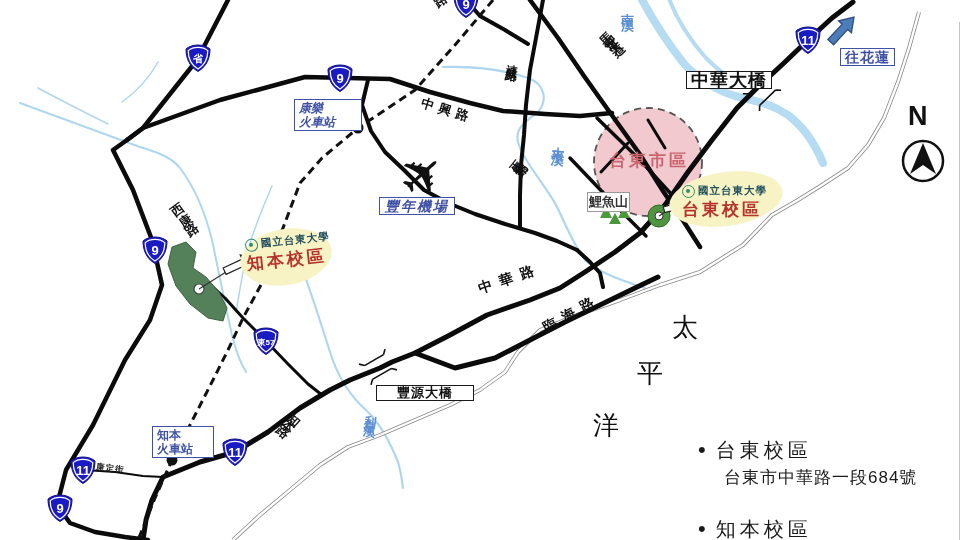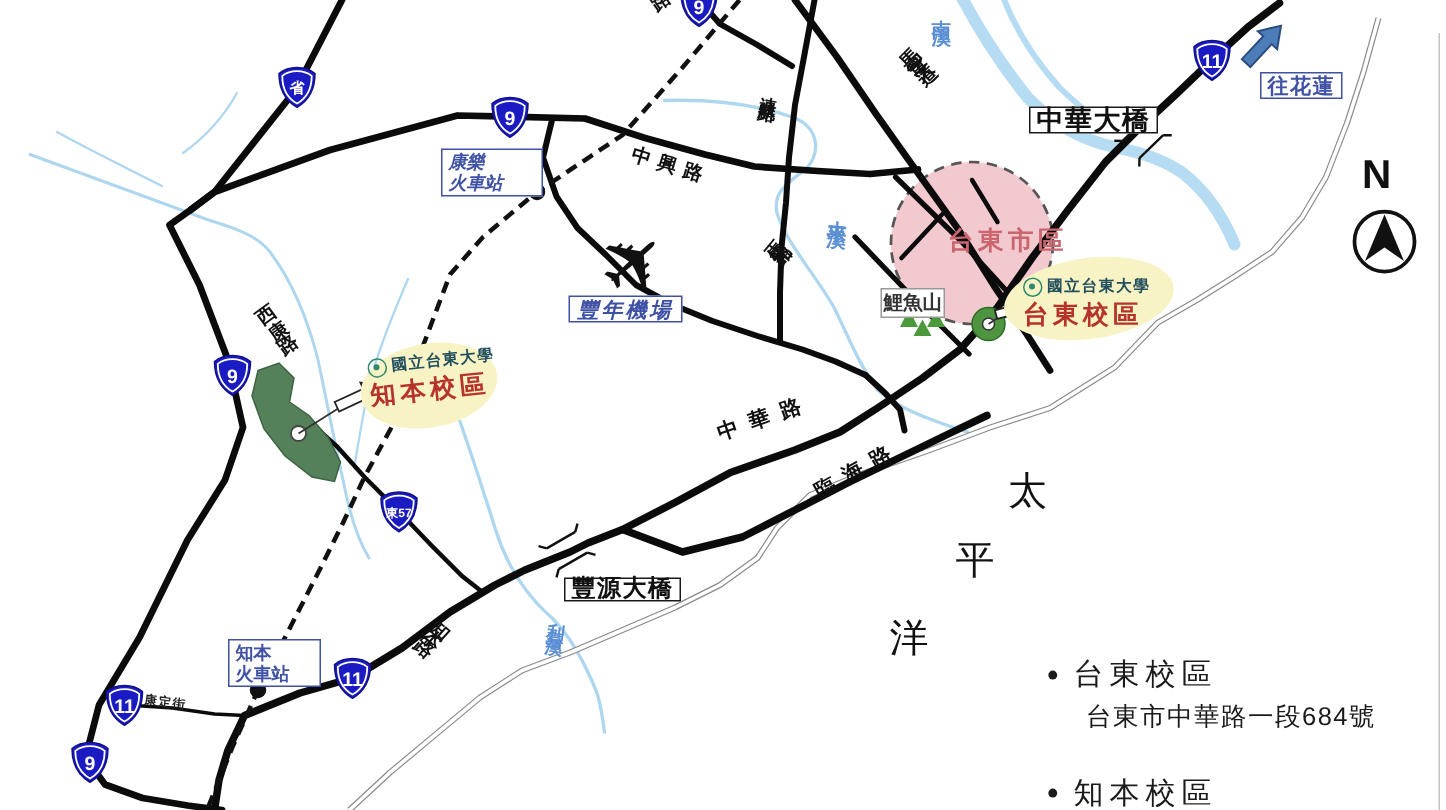--- a/index.html
+++ b/index.html
@@ -11,25 +11,25 @@
          text-align:left;padding:1px 4px;line-height:14px;font-size:12px;}
   .boxed.dark{border-color:#1a1a1a;color:#111;}
   .vert{writing-mode:vertical-rl;text-orientation:upright;transform-origin:top left;}
   .roadlbl{color:#111;font-weight:bold;transform-origin:left top;}
   .riverlbl{color:#5b8fd4;font-weight:bold;transform-origin:left top;}
 
   .l-kangle{left:294px;top:99px;width:58px;font-style:italic;}
   .l-zhibenst{left:116px;top:426px;width:52px;margin-left:36px;}
   .l-airport{left:379px;top:197px;font-size:14px;letter-spacing:2px;padding:1px 5px;font-style:italic;}
   .l-chbridge{left:686px;top:71px;font-size:18px;letter-spacing:1px;padding:1px 4px;}
-  .l-fybridge{left:376px;top:385px;font-size:16px;letter-spacing:1px;padding:0 4px;}
+  .l-fybridge{left:376px;top:385px;font-size:13px;letter-spacing:1px;padding:0 20px;}
   .l-hualien{left:840px;top:48px;font-size:14px;letter-spacing:1px;padding:1px 4px;}
   .l-liyu{left:587px;top:192px;font-size:13px;color:#333;border:1px solid #999;
           background:#fff;padding:0 1px;font-weight:bold;}
-  .l-city{left:632px;top:149px;font-size:17px;color:#c9666e;letter-spacing:3px;font-weight:bold;}
+  .l-city{left:609px;top:149px;font-size:17px;color:#c9666e;letter-spacing:3px;font-weight:bold;}
   .l-north{left:908px;top:101px;font-size:27px;font-weight:bold;color:#111;}
   .pac{position:absolute;font-size:26px;color:#111;font-weight:500;}
   .pac.c0{left:672px;top:310px;}
   .pac.c1{left:637px;top:356px;}
   .pac.c2{left:593px;top:408px;}
 
   .l-xikang{left:160px;top:202px;font-size:13px;letter-spacing:12px;transform:rotate(-36deg);}
   .l-zhongxing{left:424px;top:94px;font-size:13px;letter-spacing:5px;transform:rotate(17deg);}
   .l-lianhang{left:506px;top:53px;font-size:12px;letter-spacing:3px;transform:rotate(10deg);}
   .l-zhengqi{left:499px;top:164px;font-size:12px;letter-spacing:2px;transform:rotate(-51deg);}

